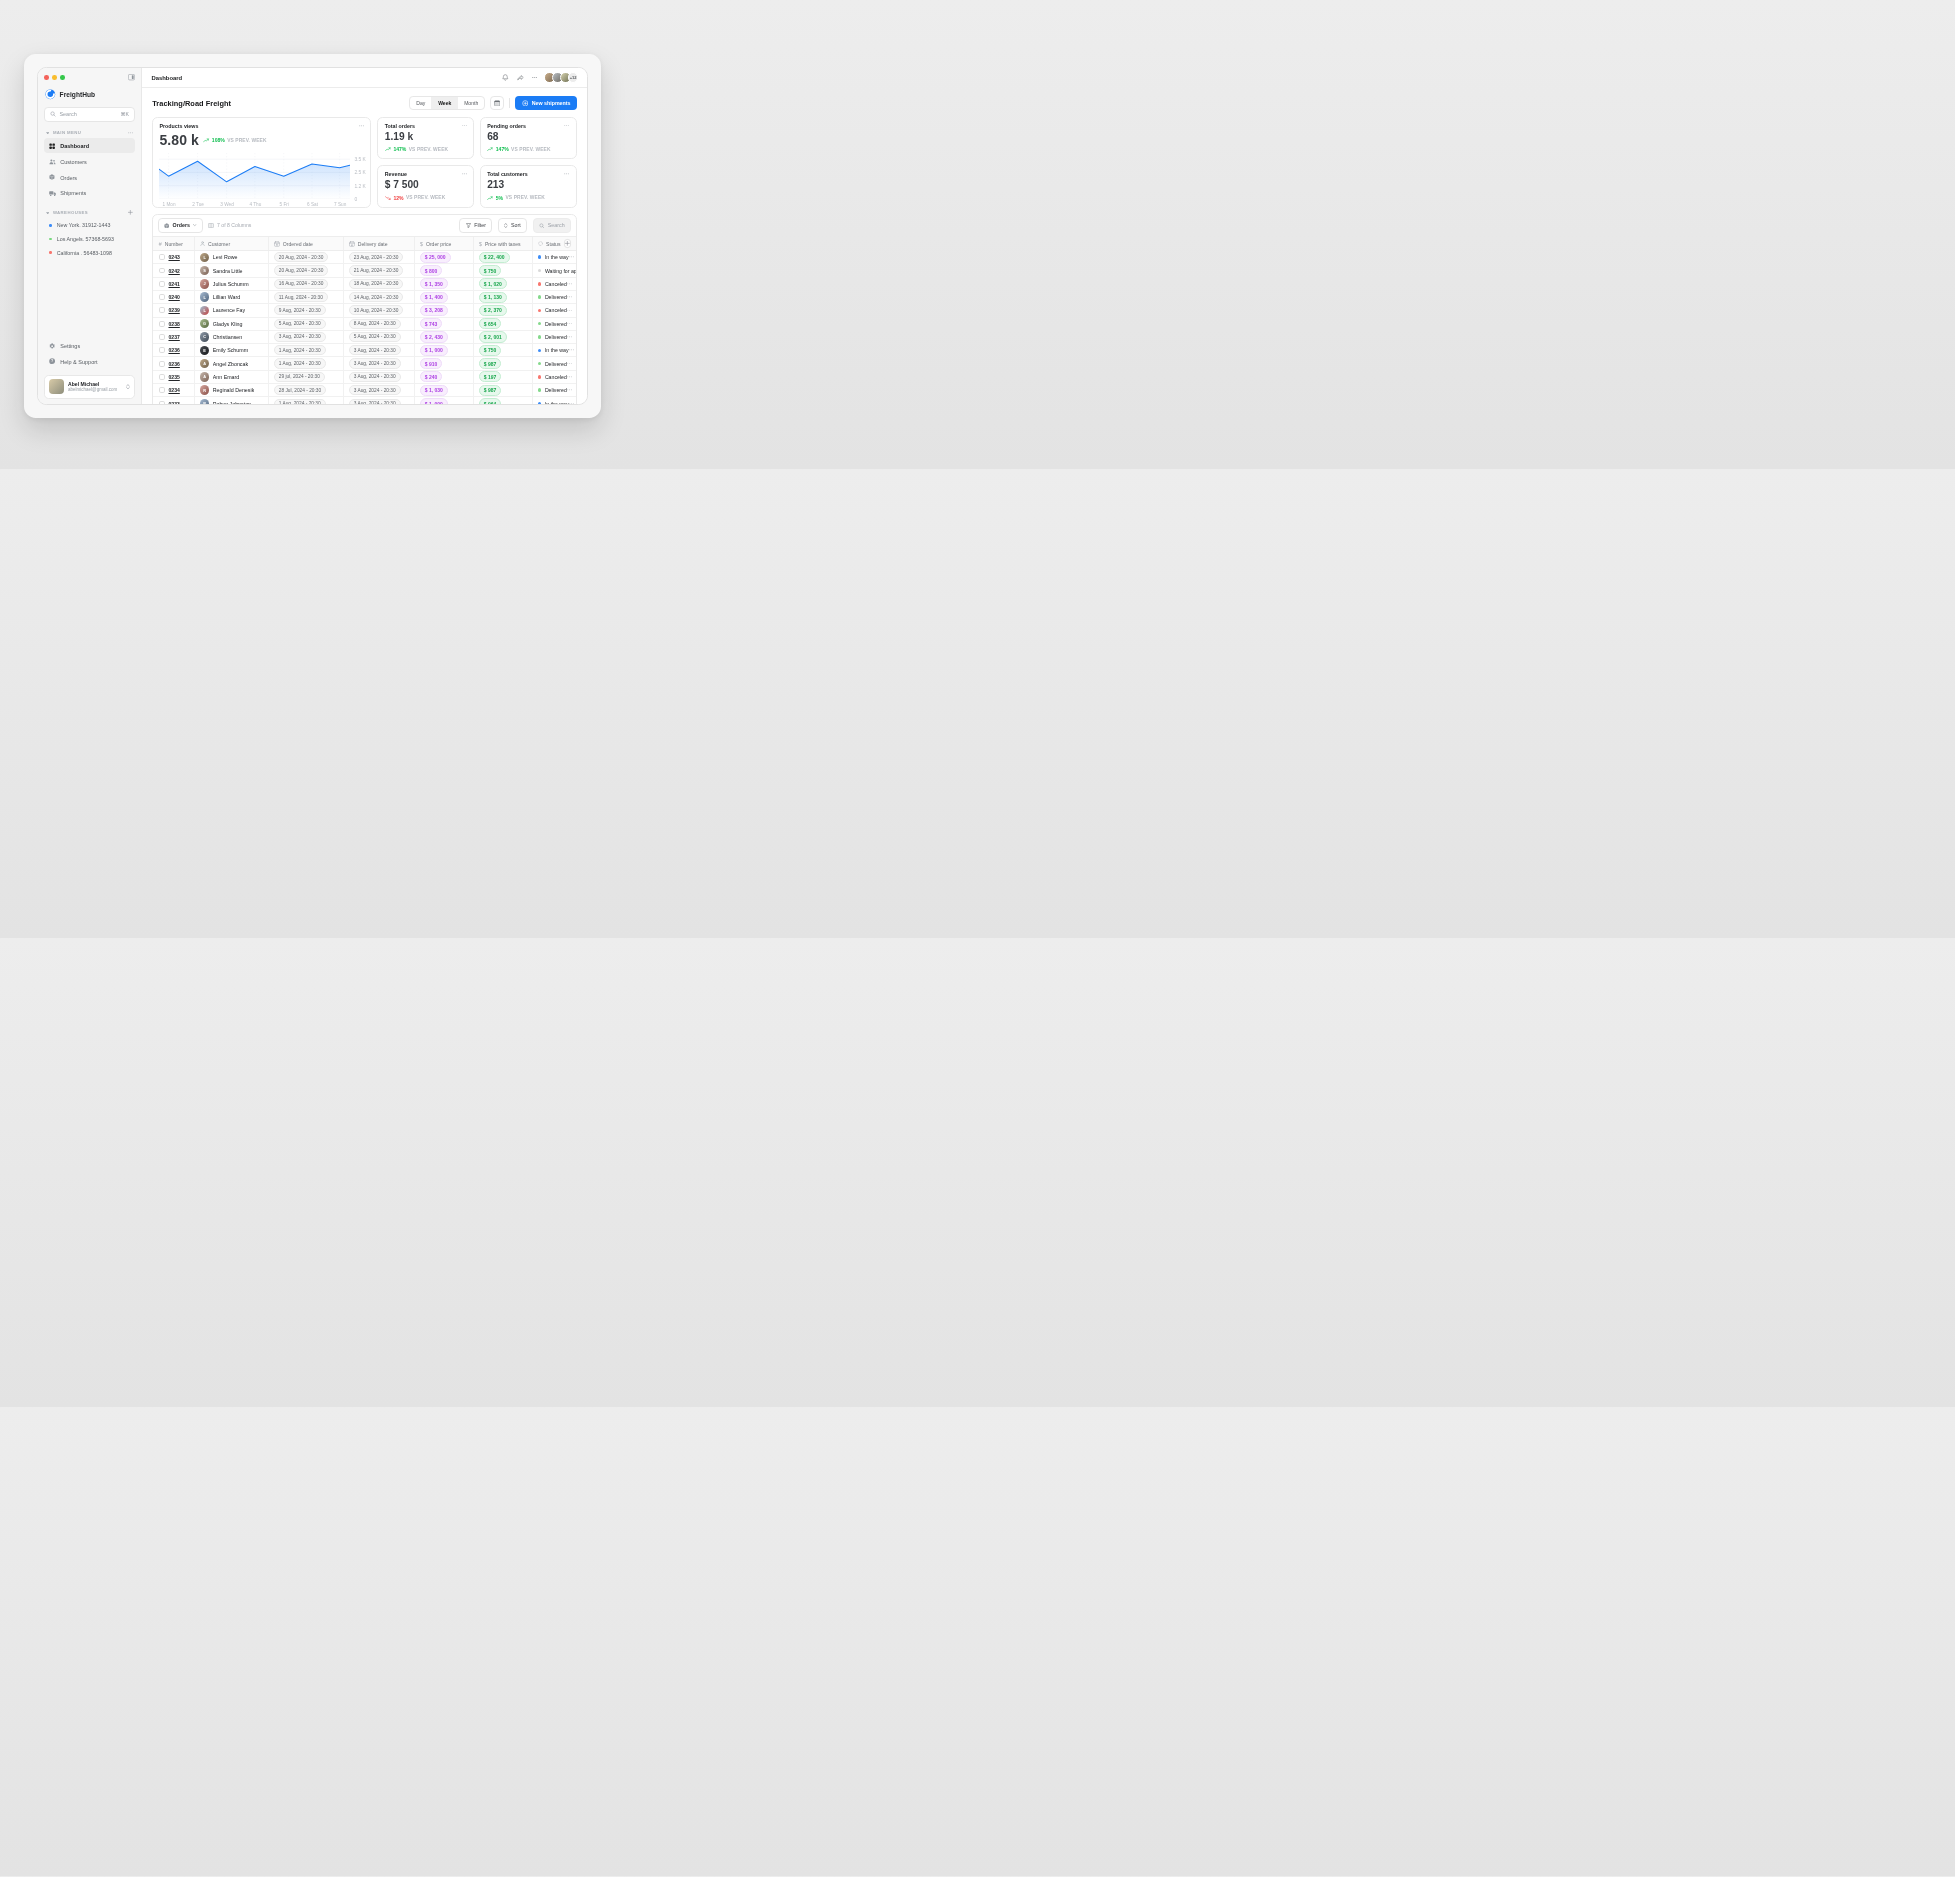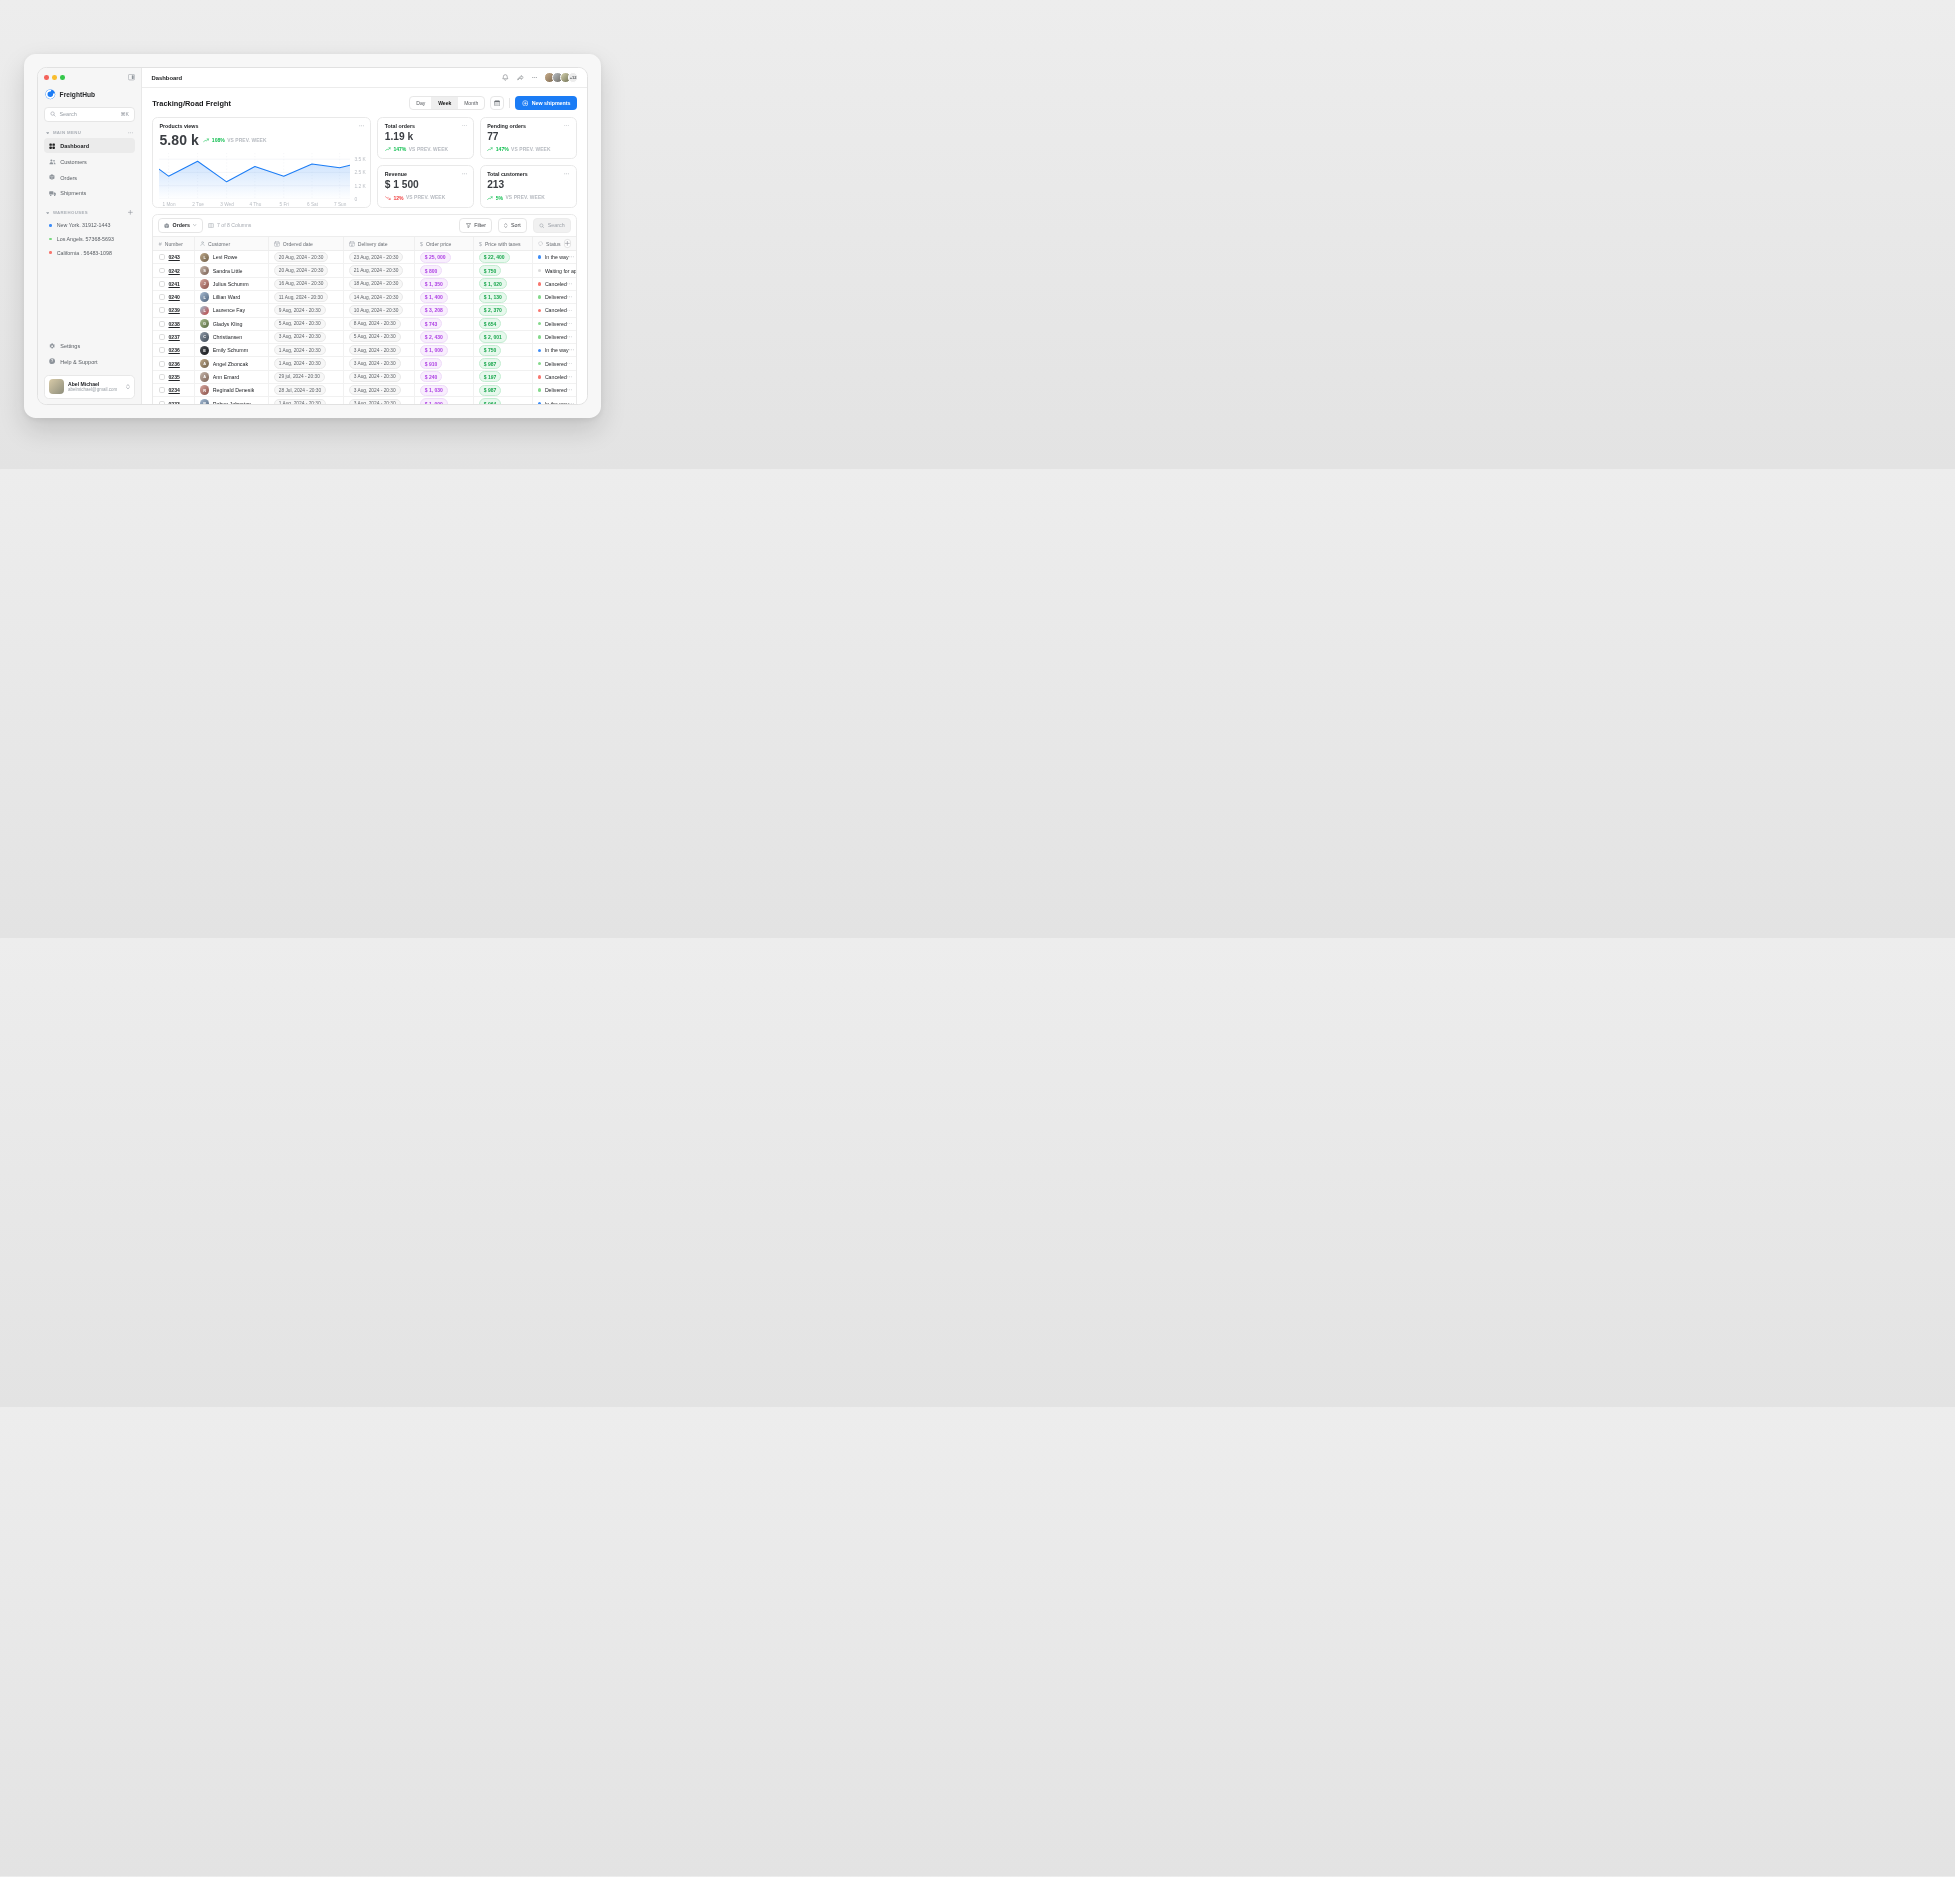--- a/index.html
+++ b/index.html
@@ -479,21 +479,21 @@
        <span class="card-title">Pending orders</span>
        <span class="spacer"></span>
        <span class="dots3">
                     <svg viewBox="0 0 14 4" width="5.1" height="1.6" fill="currentColor">
                       <circle cx="2" cy="2" r="1.4"></circle>
                       <circle cx="7" cy="2" r="1.4"></circle>
                       <circle cx="12" cy="2" r="1.4"></circle>
                     </svg>
                   </span>
      </div>
-     <div class="stat-value">77</div>
+     <div class="stat-value">68</div>
      <div class="delta-row up">
        <span class="tr">
                     <svg viewBox="0 0 18 12" width="6.3" height="4.3" fill="none" stroke="currentColor" stroke-width="1.5" stroke-linecap="round" stroke-linejoin="round">
                       <path d="M1.5 10.5L6 5.5l3 2.6 5.5-6"></path>
                       <path d="M11 2h3.7v3.7"></path>
                     </svg>
                   </span>
        <span class="pct">147%</span>
        <span class="note">VS PREV. WEEK</span>
      </div>
@@ -503,21 +503,21 @@
        <span class="card-title">Revenue</span>
        <span class="spacer"></span>
        <span class="dots3">
                     <svg viewBox="0 0 14 4" width="5.1" height="1.6" fill="currentColor">
                       <circle cx="2" cy="2" r="1.4"></circle>
                       <circle cx="7" cy="2" r="1.4"></circle>
                       <circle cx="12" cy="2" r="1.4"></circle>
                     </svg>
                   </span>
      </div>
-     <div class="stat-value">$ 1 500</div>
+     <div class="stat-value">$ 7 500</div>
      <div class="delta-row down">
        <span class="tr">
                     <svg viewBox="0 0 18 12" width="6.3" height="4.3" fill="none" stroke="currentColor" stroke-width="1.5" stroke-linecap="round" stroke-linejoin="round">
                       <path d="M1.5 1.5L6 6.5l3-2.6 5.5 6"></path>
                       <path d="M11 10h3.7V6.3"></path>
                     </svg>
                   </span>
        <span class="pct">12%</span>
        <span class="note">VS PREV. WEEK</span>
      </div>

